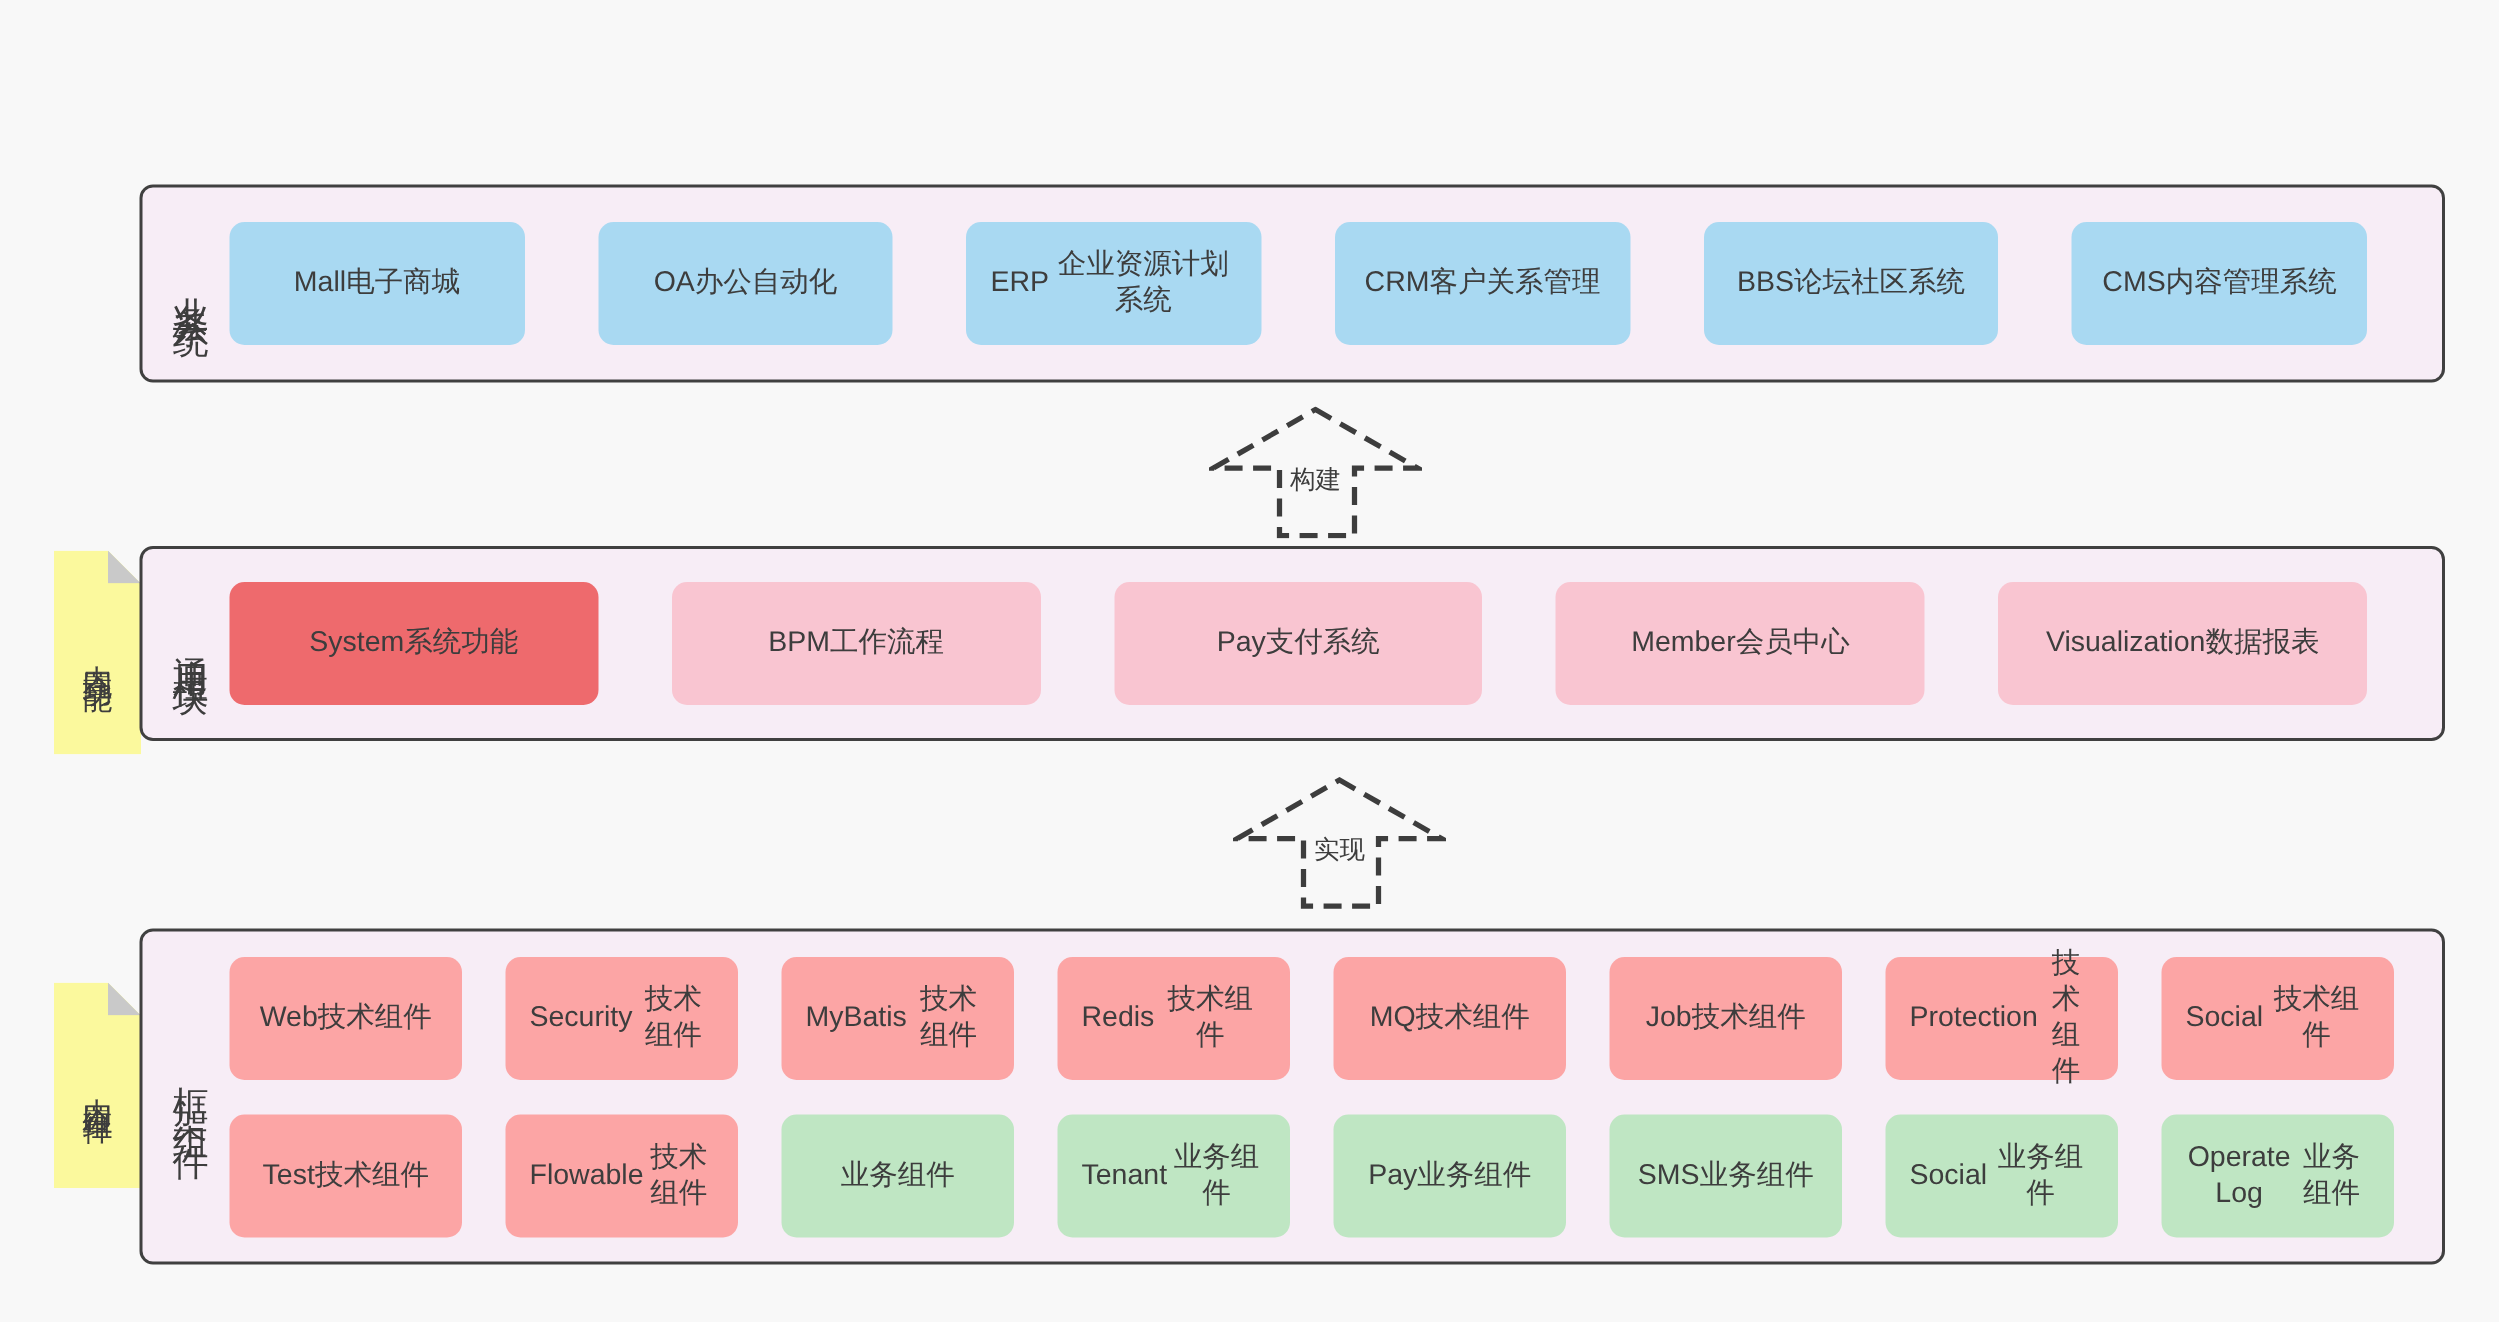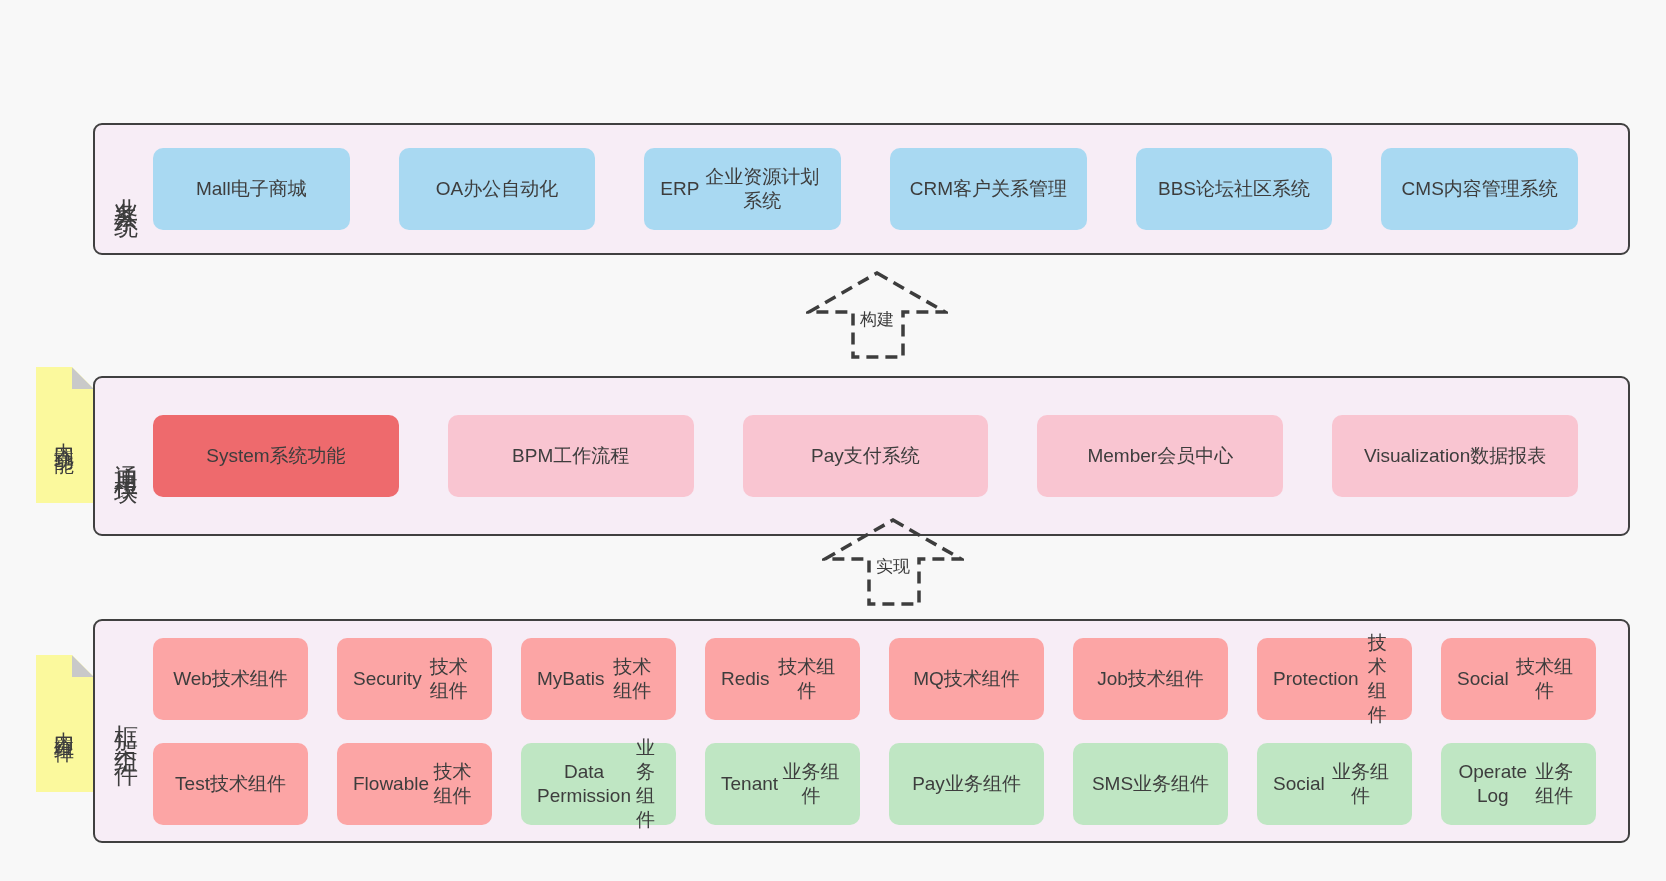--- a/index.html
+++ b/index.html
@@ -16,21 +16,21 @@
   .panel {
     position: absolute;
     left: 93px; width: 1537px;
     background: #f7edf6;
     border: 2px solid #404040;
     border-radius: 9px;
     box-sizing: border-box;
     z-index: 2;
   }
   #panel-business   { top: 123px; height: 132px; }
-  #panel-modules    { top: 376px; height: 160px; }
+  #panel-modules    { top: 364px; height: 130px; }
   #panel-components { top: 619px; height: 224px; }
 
   .vlabel {
     position: absolute; left: 4px; top: 0; bottom: 0; width: 54px;
     display: flex; align-items: center; justify-content: center;
     writing-mode: vertical-rl; text-orientation: upright;
     font-size: 24px; letter-spacing: 5px; color: #3d3d3d;
     white-space: nowrap;
   }
   #panel-components .vlabel { letter-spacing: 13px; }
@@ -216,21 +216,20 @@
     <div class="row">
       <div class="box green">
         <div>Test</div>
         <div>技术组件</div>
       </div>
       <div class="box green">
         <div>Flowable</div>
         <div>技术组件</div>
       </div>
       <div class="box green-light">
-        <div>Data Permission</div>
         <div>业务组件</div>
       </div>
       <div class="box green-light">
         <div>Tenant</div>
         <div>业务组件</div>
       </div>
       <div class="box green-light">
         <div>Pay</div>
         <div>业务组件</div>
       </div>

